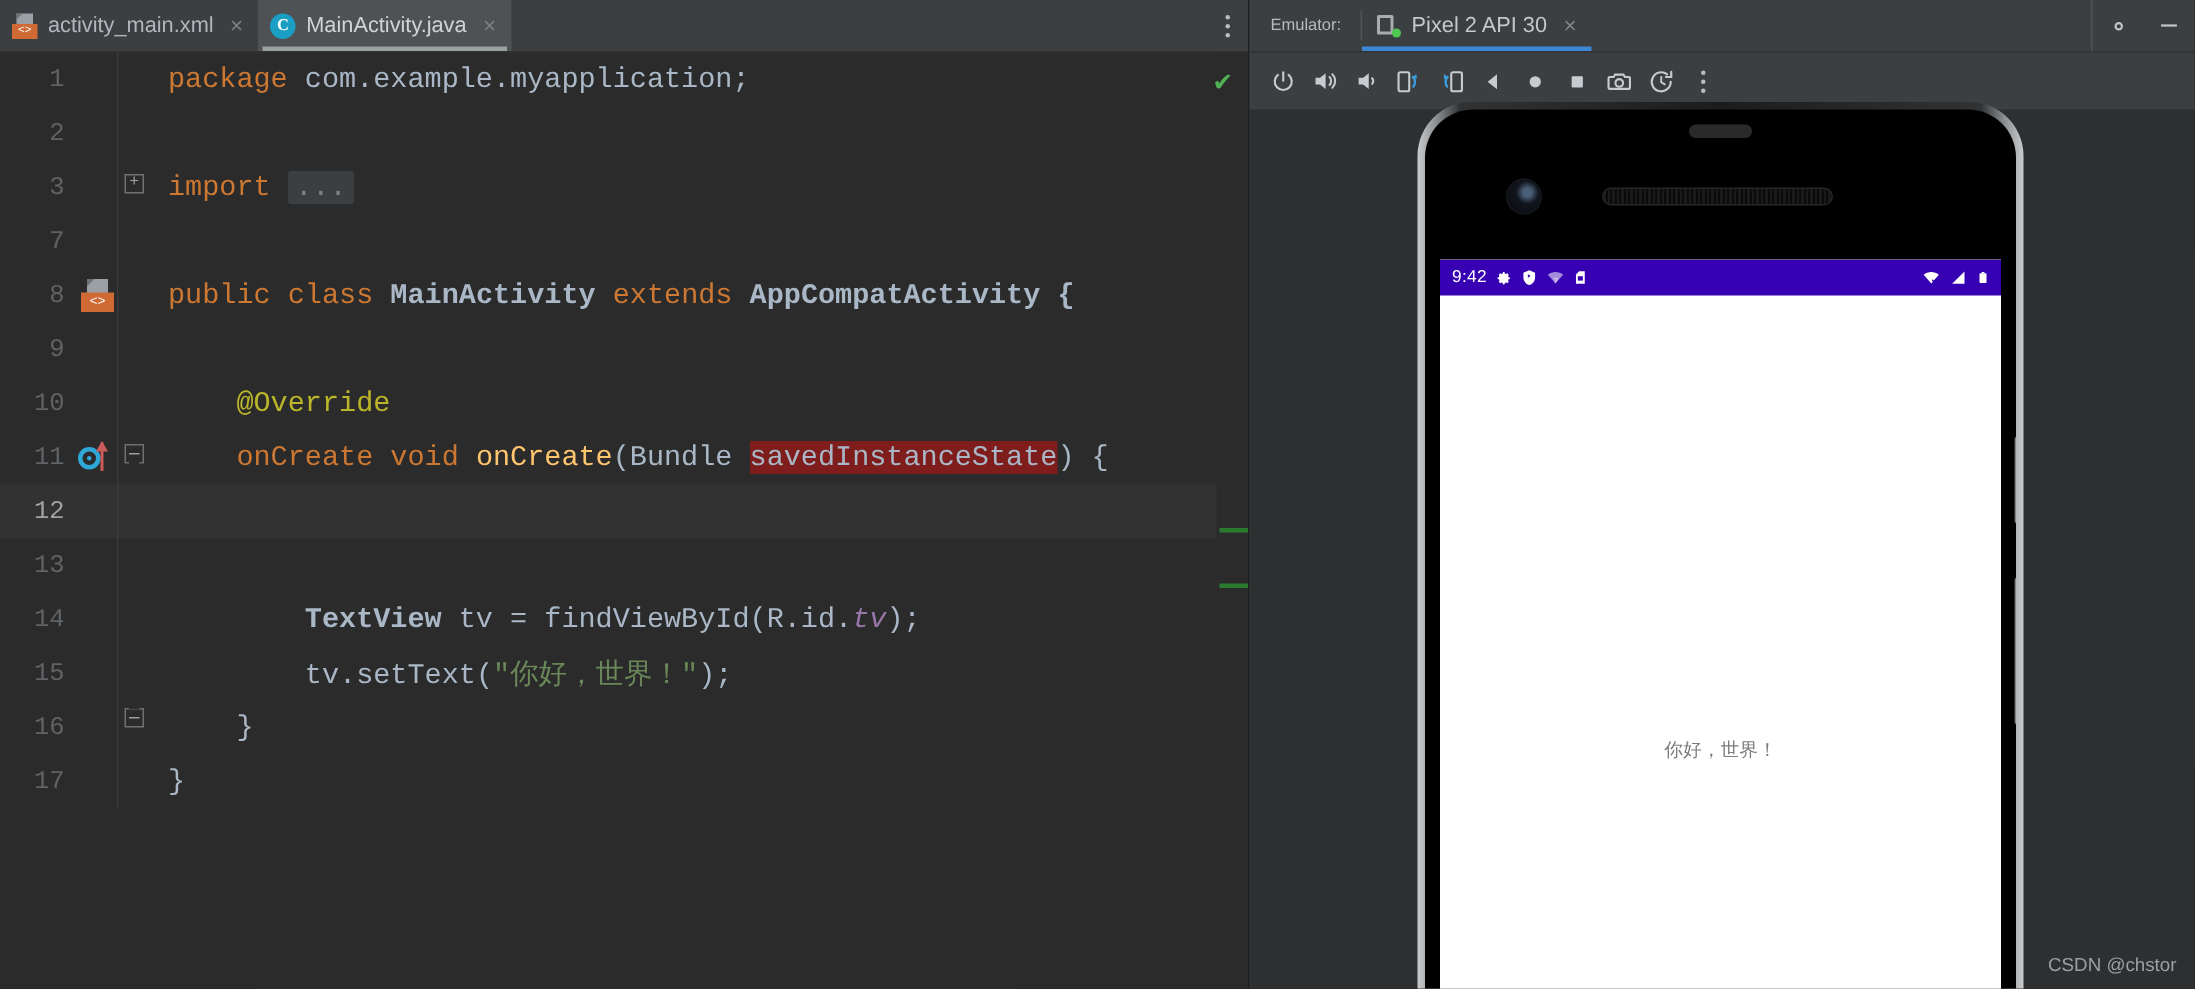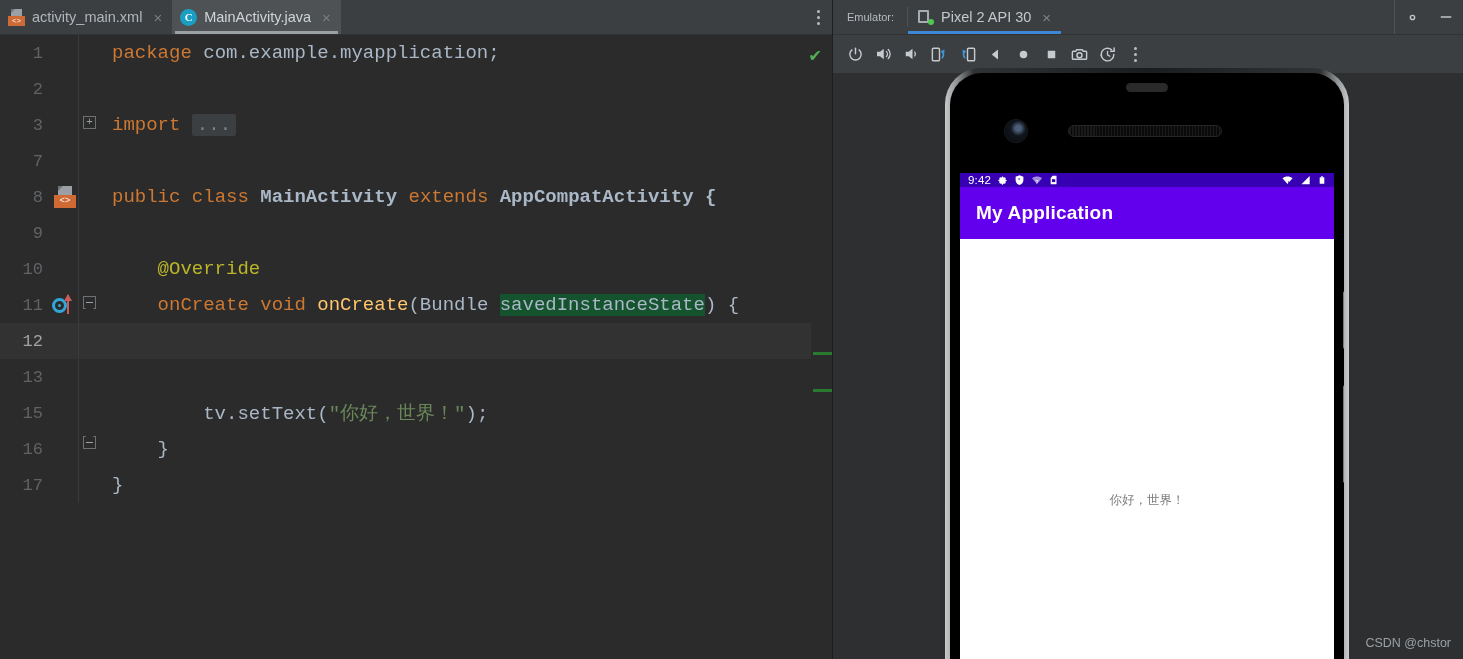--- a/index.html
+++ b/index.html
@@ -85,21 +85,21 @@
   .codecell { padding-left: 8px; white-space: pre; color: #a9b7c6; }
 
   .kw      { color: #cc7832; }
   .ident   { color: #a9b7c6; }
   .type    { color: #a9b7c6; font-weight: bold; }
   .anno    { color: #bbb529; }
   .method  { color: #ffc66d; }
   .static  { color: #9876aa; font-style: italic; }
   .str     { color: #6a8759; }
   .punc    { color: #a9b7c6; }
-  .hl      { background: #14532d; }
+  .hl      { background: #7f1d1d; }
   .folded  { background: #3c3f41; color: #808080; padding: 0 5px; border-radius: 2px; }
 
   
   .fold-plus {
     position: absolute; left: 4px; top: 9px; width: 13px; height: 13px;
     border: 1px solid #6e7174; color: #9aa0a3; font-size: 11px; line-height: 11px;
     text-align: center; background: #2b2b2b;
   }
   .fold-start {
     position: absolute; left: 4px; top: 9px; width: 13px; height: 13px;
@@ -222,21 +222,21 @@
   }
   #btn-power  { top: 218px; height: 58px; }
   #btn-volume { top: 312px; height: 98px; }
 
   
   #screen {
     position: absolute; left: 10px; right: 10px; top: 100px; bottom: 0;
     background: #ffffff; overflow: hidden;
   }
   #statusbar {
-    height: 14px; background: #3700b3; display: flex; align-items: center;
+    height: 24px; background: #3700b3; display: flex; align-items: center;
     padding: 0 8px; color: #fff; font-size: 11.5px; gap: 6px;
   }
   #sb-time { font-size: 11.5px; letter-spacing: .2px; }
   #sb-left, #sb-right { display: flex; align-items: center; gap: 6px; }
   #sb-right { margin-left: auto; }
   #appbar {
     height: 52px; background: #6200ee; display: flex; align-items: center;
     padding: 0 16px; color: #fff;
   }
   #app-title { font-size: 19px; font-weight: bold; letter-spacing: .2px; }
@@ -366,20 +366,26 @@
         <span class="gutter-icons"></span>
         <span class="foldcol"></span>
       </div>
 
       <div class="row">
         <span class="lineno">13</span>
         <span class="gutter-icons"></span>
         <span class="foldcol"></span>
       </div>
 
+      <div class="row">
+        <span class="lineno">14</span>
+        <span class="gutter-icons"></span>
+        <span class="foldcol"></span>
+        <span class="codecell">        <span class="type">TextView</span><span class="ident"> tv = </span><span class="ident">findViewById</span><span class="punc">(R.id.</span><span class="static">tv</span><span class="punc">);</span></span>
+      </div>
 
       <div class="row">
         <span class="lineno">15</span>
         <span class="gutter-icons"></span>
         <span class="foldcol"></span>
         <span class="codecell">        <span class="ident">tv.</span><span class="ident">setText</span><span class="punc">(</span><span class="str">"你好，世界！"</span><span class="punc">);</span></span>
       </div>
 
       <div class="row">
         <span class="lineno">16</span>
@@ -560,23 +566,20 @@
                 </span>
                 <span>
                   <svg width="8" height="12" viewBox="0 0 24 24" fill="#fff">
                       <rect x="9" y="1" width="6" height="2.5" rx="1"></rect>
                       <rect x="5" y="3.5" width="14" height="19.5" rx="1.5"></rect>
                     </svg>
                 </span>
               </div>
             </div>
 
-            <div id="appbar">
-              <span id="app-title">My Application</span>
-            </div>
 
             <div id="app-content">
               <div id="hello-text">你好，世界！</div>
             </div>
           </div>
 
           <div class="sidebtn" id="btn-power"></div>
           <div class="sidebtn" id="btn-volume"></div>
         </div>
       </div>

